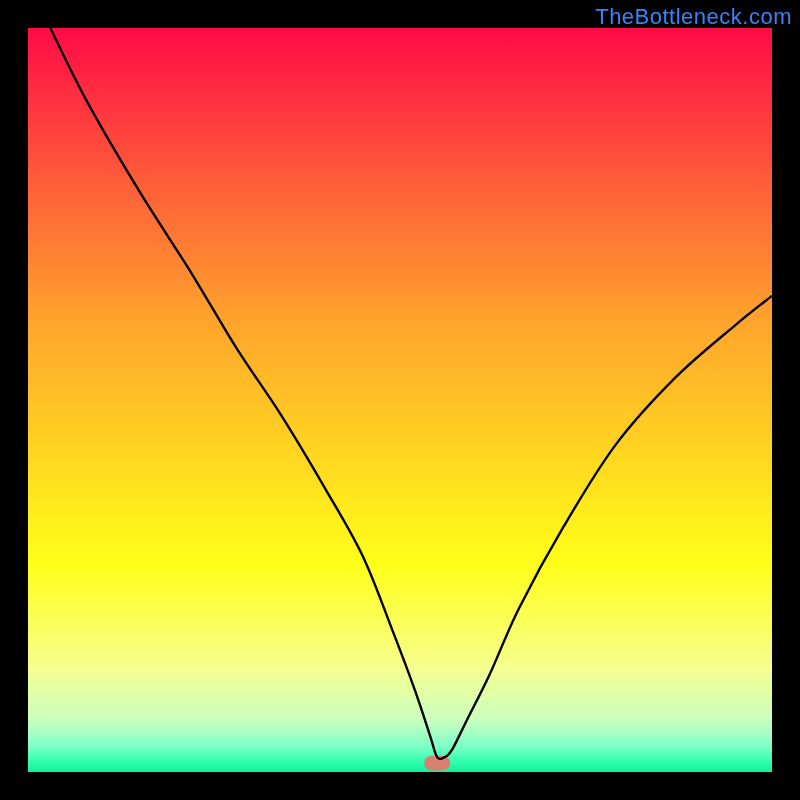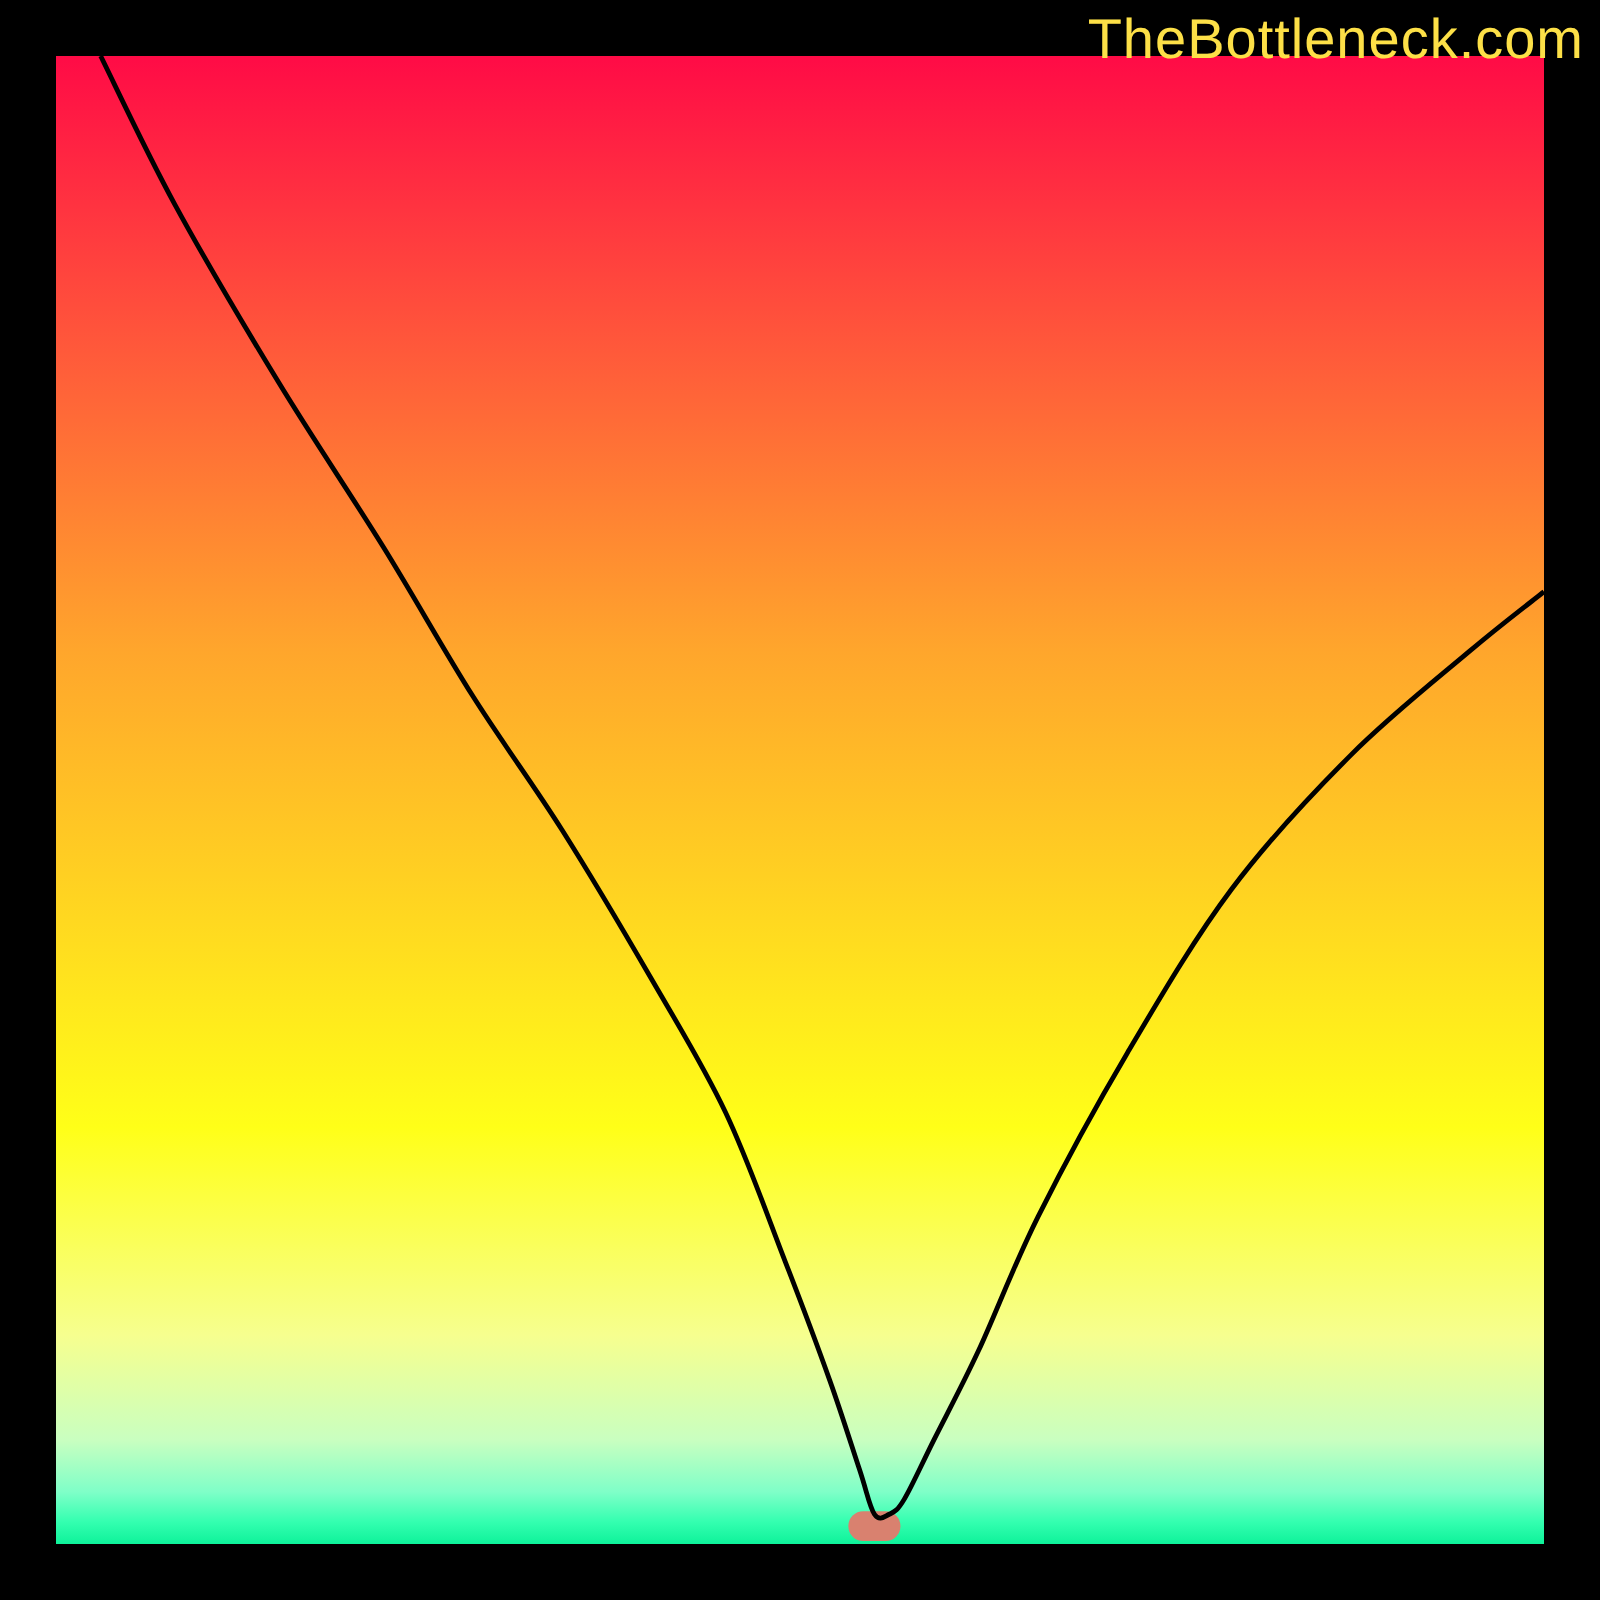--- a/index.html
+++ b/index.html
@@ -11,22 +11,22 @@
     width: 800px;
     height: 800px;
     background: #000;
     position: relative;
     font-family: Arial, Helvetica, sans-serif;
   }
   .watermark {
     position: absolute;
     top: 4px;
     right: 8px;
-    color: #fde047;
-    font-size: 28px;
+    color: #3b82f6;
+    font-size: 22px;
     font-weight: 500;
     letter-spacing: 0.5px;
     z-index: 10;
   }
   .chart-area {
     position: absolute;
     left: 28px;
     top: 28px;
     width: 744px;
     height: 744px;

